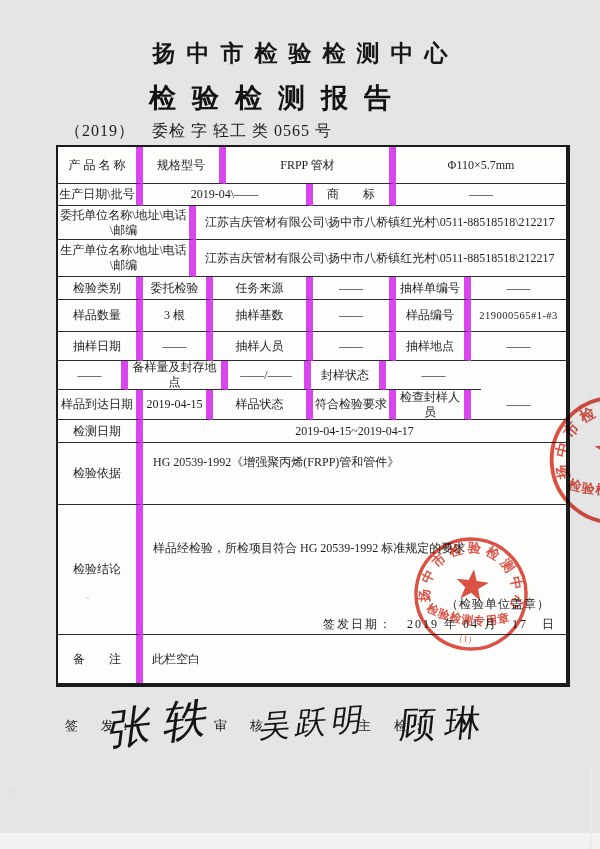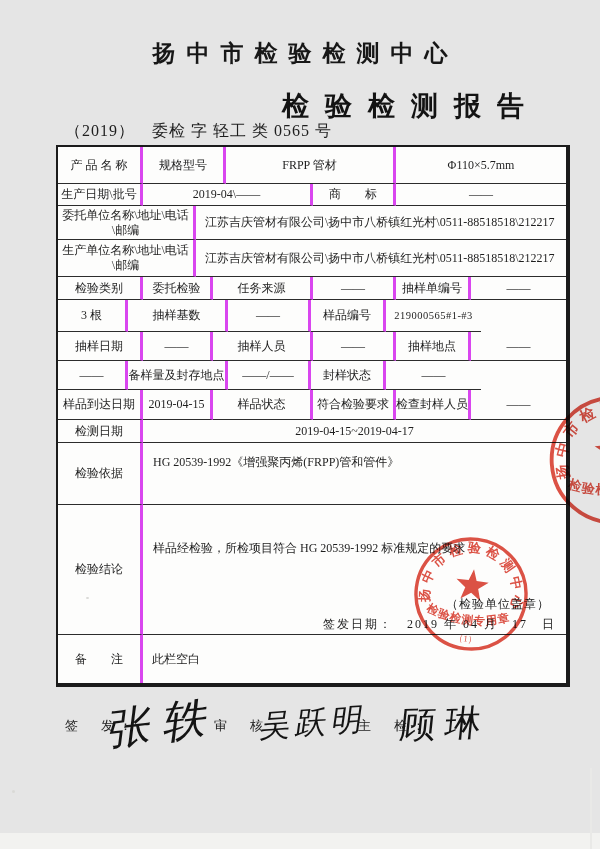--- a/index.html
+++ b/index.html
@@ -1,29 +1,29 @@
 <!DOCTYPE html>
 <html><head>
 <meta charset="utf-8">
 <style>
   html,body{margin:0;padding:0;background:#ffffff;}
   .page{position:relative;width:600px;height:849px;background:#e5e5e5;overflow:hidden;
         font-family:"Liberation Serif","DejaVu Serif",serif;color:#1e1e1e;}
   
   .org-title{position:absolute;top:38px;left:0;width:600px;text-align:center;
              font-size:23px;font-weight:bold;letter-spacing:11px;text-indent:11px;color:#171717;}
-  .report-title{position:absolute;top:88px;left:0;width:540px;text-align:right;
+  .report-title{position:absolute;top:80px;left:0;width:540px;text-align:center;
              font-size:27px;font-weight:bold;letter-spacing:16px;text-indent:16px;color:#131313;}
   .ref-no{position:absolute;top:121px;left:65px;font-size:16px;letter-spacing:1px;}
   .page-info{position:absolute;top:121px;left:416px;font-size:12px;letter-spacing:3px;margin-top:48px;}
   
   .doc-table{position:absolute;left:56px;top:145px;width:508px;
              border:2px solid #1b1b1b;border-right-width:4px;border-bottom-width:4px;background:#fdfdfc;}
   .row{display:flex;}
-  .cell{box-sizing:border-box;border-right:3px solid #d946ef;border-bottom:1px solid #2c2c2c;
+  .cell{box-sizing:border-box;border-right:7px solid #d946ef;border-bottom:1px solid #2c2c2c;
         display:flex;align-items:center;justify-content:center;text-align:center;
         font-size:12px;line-height:1.25;overflow:hidden;}
   .cell.last{border-right:none;}
   .row.bottom .cell{border-bottom:none;}
   .wa0{width:85px}.wa1{width:170px}.wa2{width:83px}.wa3{width:170px}
   .wb0{width:138px}.wb1{width:370px}
   .wc0{width:85px}.wc1{width:70px}.wc2{width:100px}.wc3{width:83px}.wc4{width:75px}.wc5{width:95px}
   .wd0{width:85px}.wd1{width:423px}
   .h37{height:37px}.h22{height:22px}.h34{height:34px}.h23{height:23px}.h32{height:32px}
   .h29{height:29px}.h30{height:30px}.h62{height:62px}.h130{height:130px}.h48{height:48px}
@@ -89,20 +89,21 @@
     <div class="row h23">
       <div class="cell wc0">检验类别</div>
       <div class="cell wc1">委托检验</div>
       <div class="cell wc2">任务来源</div>
       <div class="cell wc3">——</div>
       <div class="cell wc4">抽样单编号</div>
       <div class="cell wc5 last">——</div>
     </div>
 
     <div class="row h32">
+      <div class="cell wc0">样品数量</div>
       <div class="cell wc1">3 根</div>
       <div class="cell wc2">抽样基数</div>
       <div class="cell wc3">——</div>
       <div class="cell wc4">样品编号</div>
       <div class="cell wc5 last smallnum">219000565#1-#3</div>
     </div>
 
     <div class="row h29">
       <div class="cell wc0">抽样日期</div>
       <div class="cell wc1">——</div>

